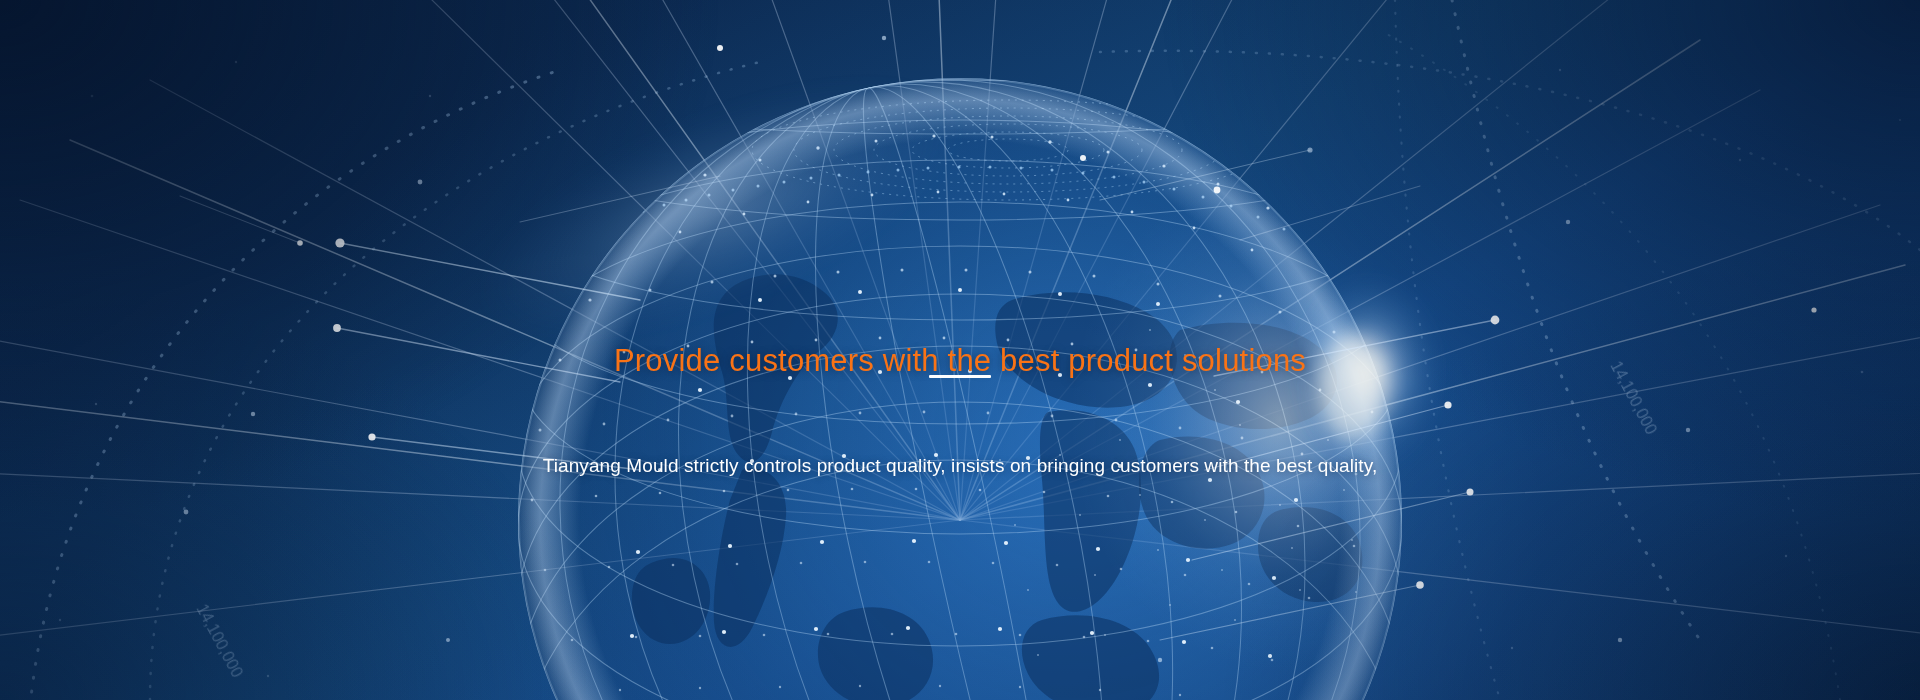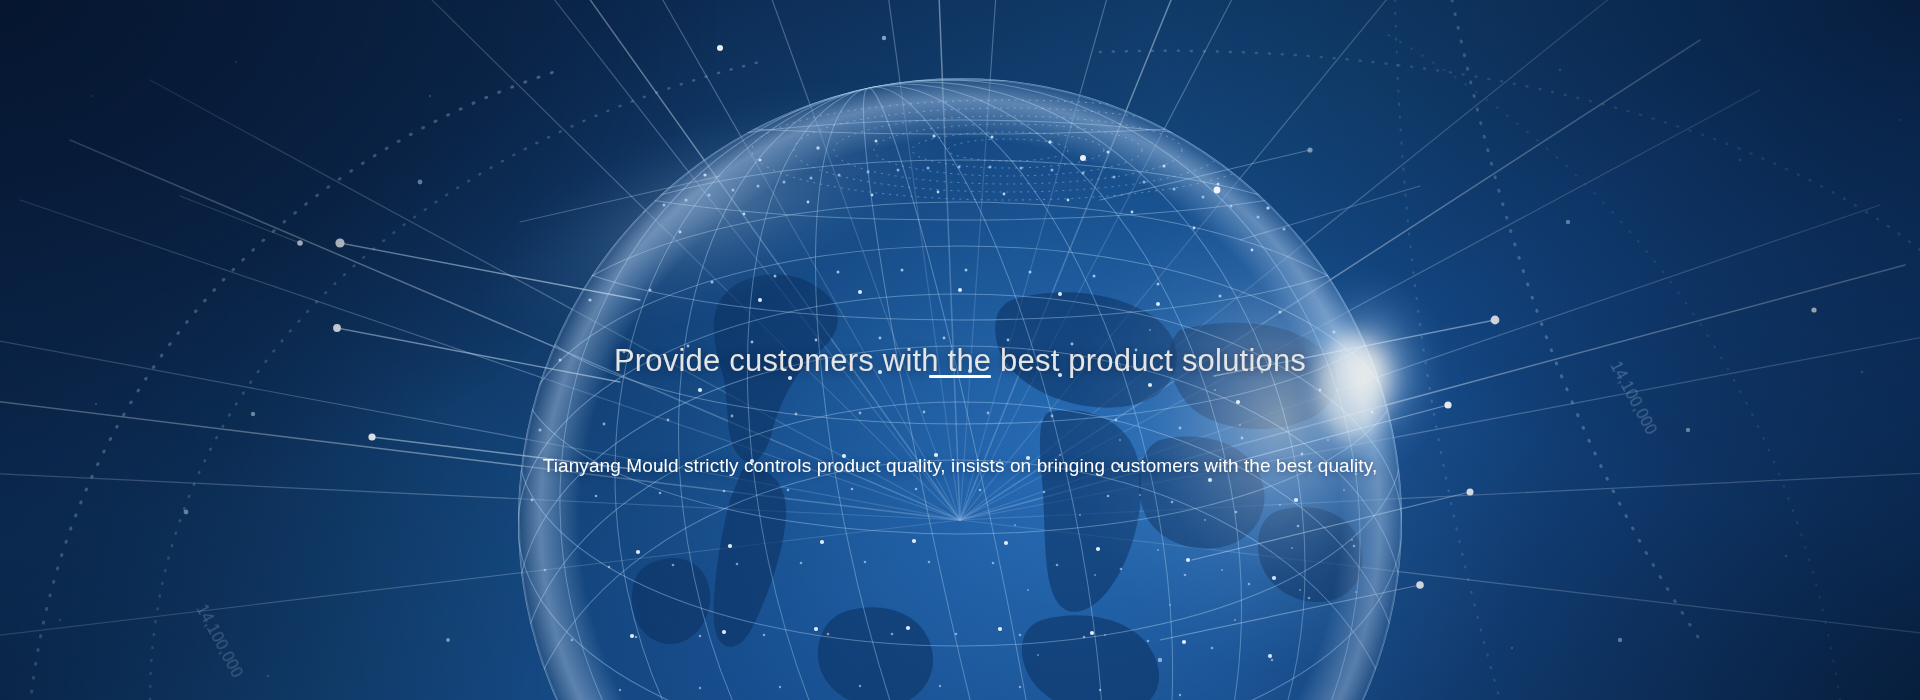--- a/index.html
+++ b/index.html
@@ -81,21 +81,21 @@
     align-items: center;
     pointer-events: none;
   }
 
   .headline {
     position: absolute;
     left: 50%;
     top: 322px;
     transform: translateX(-50%);
     white-space: nowrap;
-    color: #e5e5e5;
+    color: #f97316;
     font-size: 31px;
     font-weight: 400;
     letter-spacing: 0.2px;
     text-shadow: 0 1px 8px rgba(4,22,48,0.55);
   }
 
   .divider {
     position: absolute;
     left: 50%;
     top: 375px;

